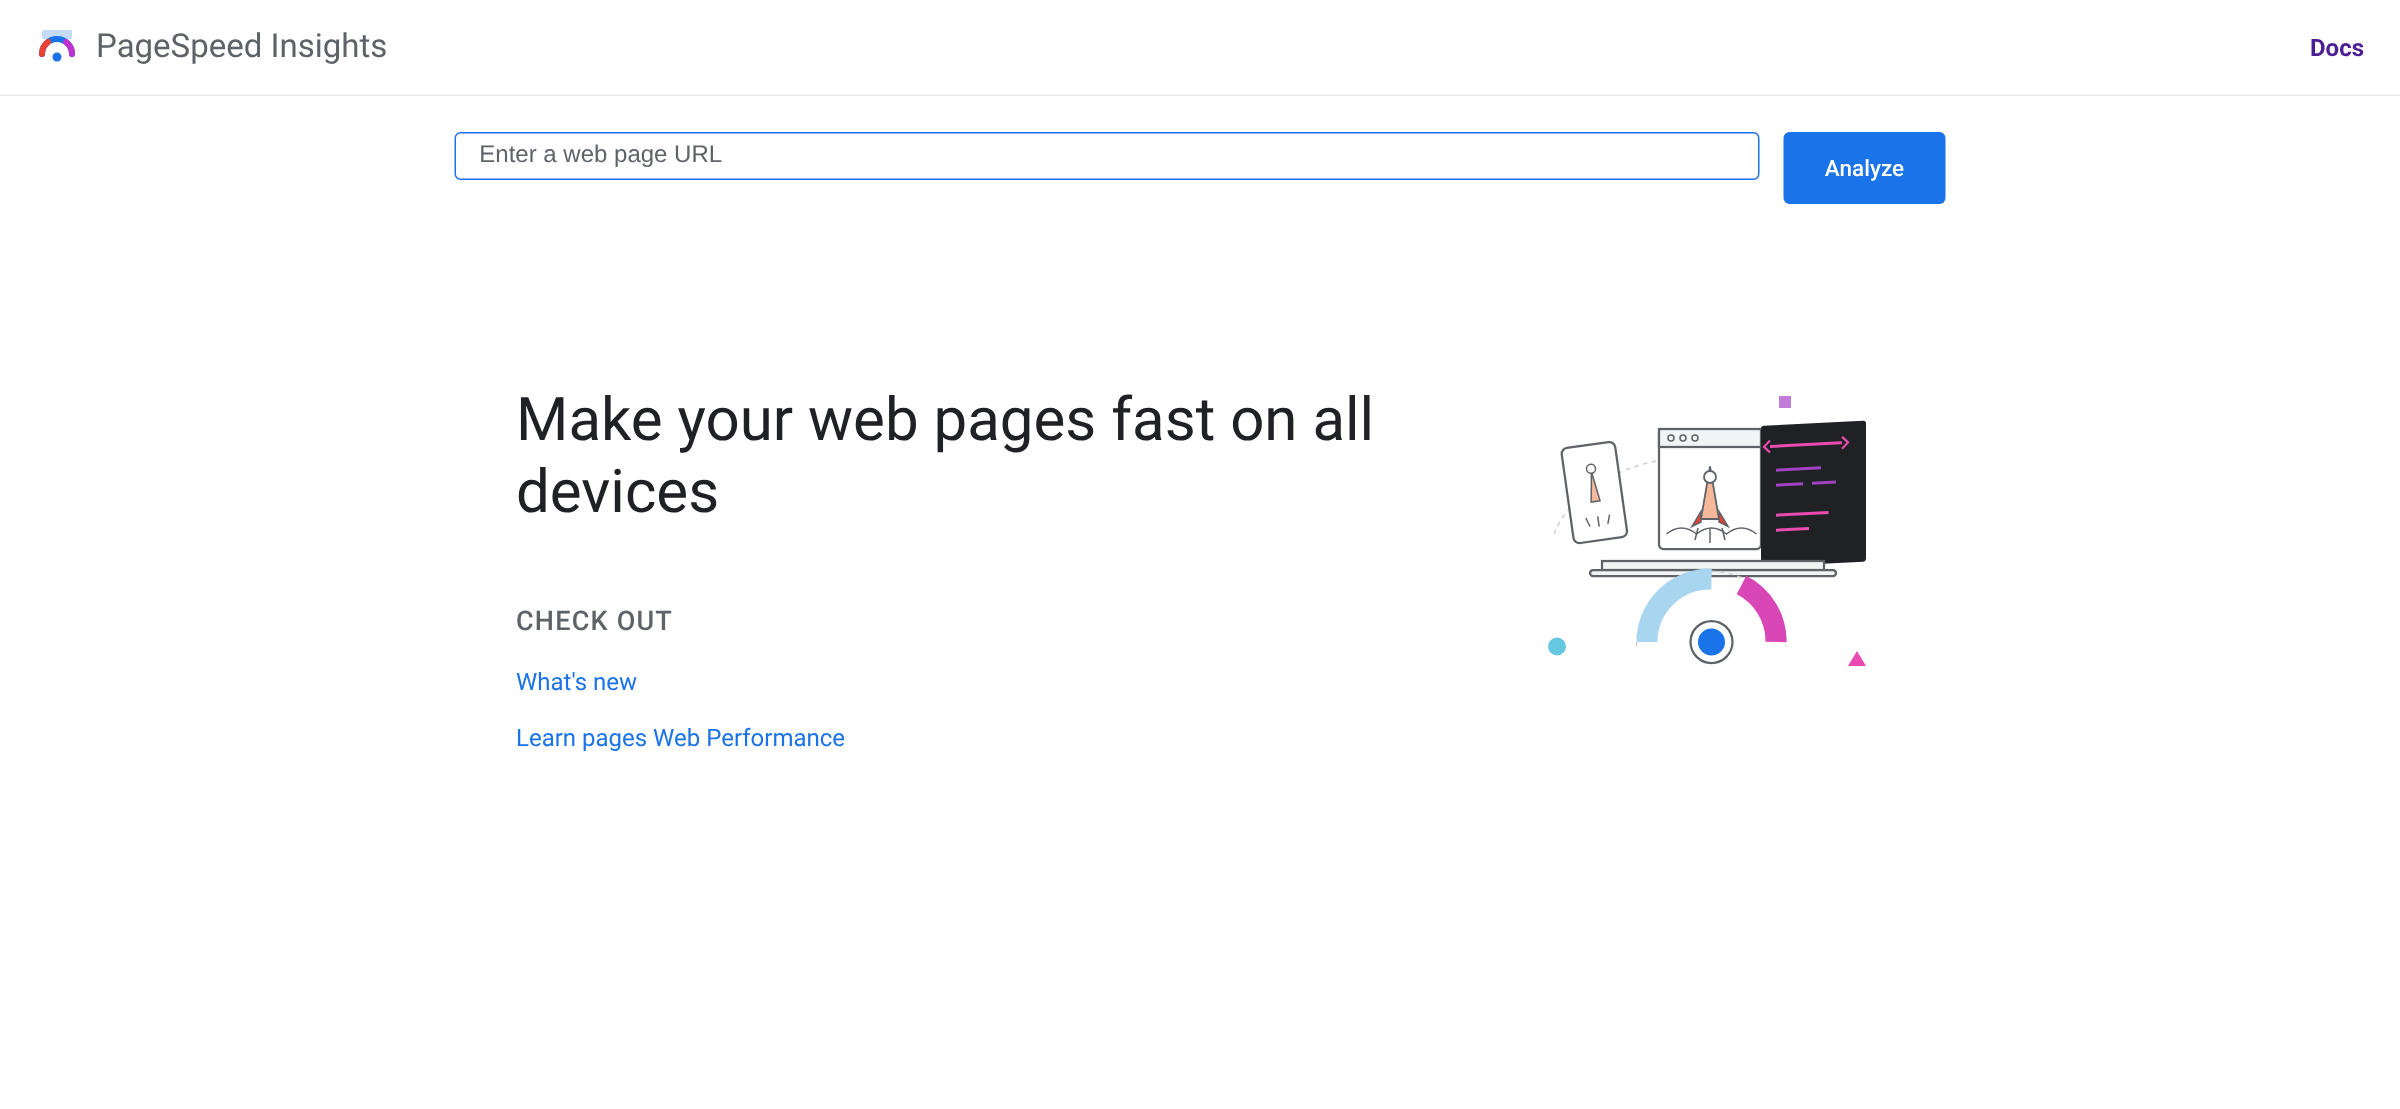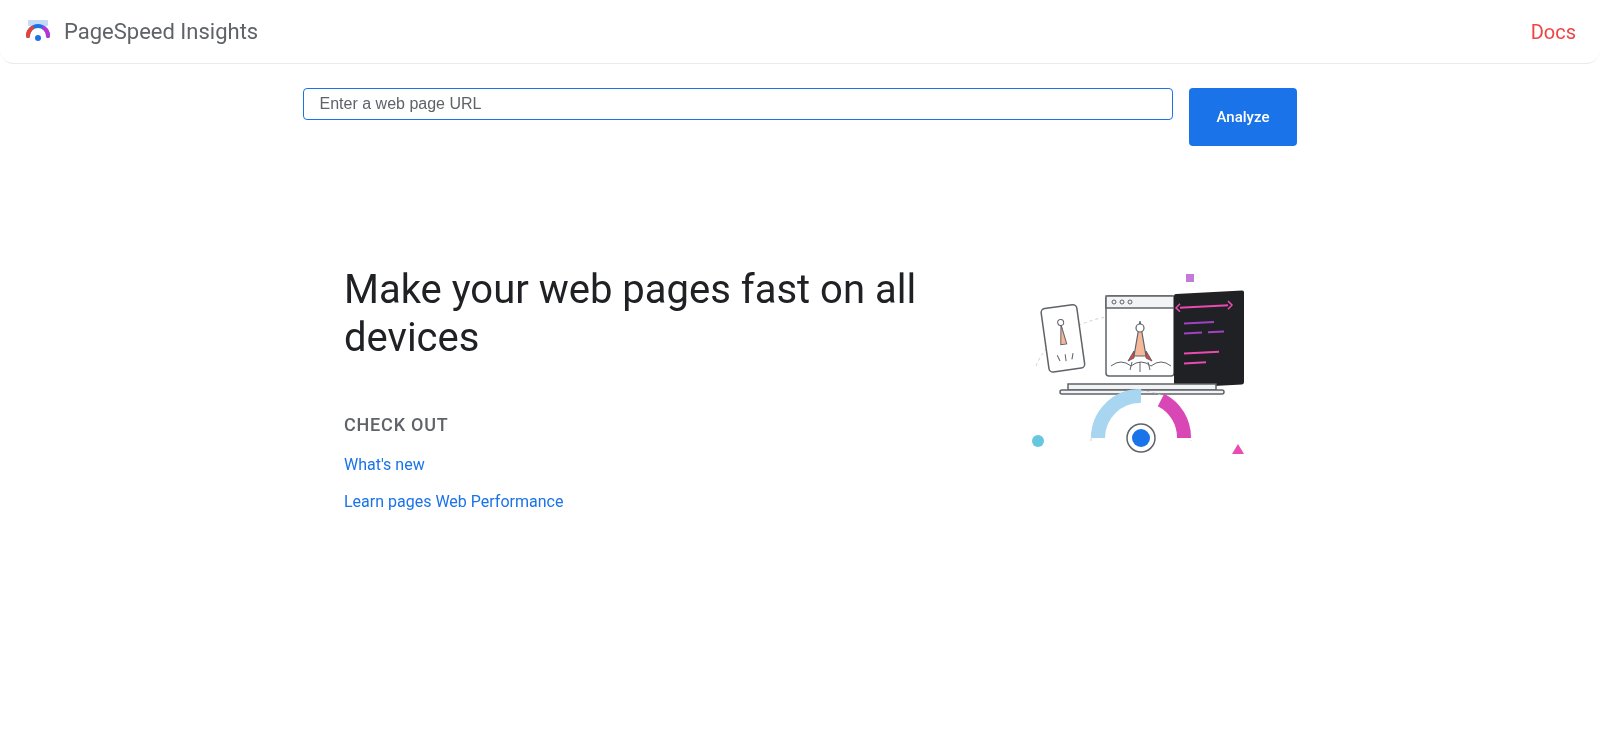--- a/index.html
+++ b/index.html
@@ -12,41 +12,40 @@
       background: #fff;
       color: #202124;
     }
     .header {
       display: flex;
       align-items: center;
       justify-content: space-between;
       padding: 12px 24px;
       border-bottom: 1px solid #e8eaed;
       height: 64px;
-      border-radius: 14px;
     }
     .header-left {
       display: flex;
       align-items: center;
       gap: 12px;
     }
     .logo-icon {
       width: 28px;
       height: 28px;
     }
     .app-title {
       font-size: 22px;
       font-weight: 400;
       color: #5f6368;
     }
     .docs-link {
-      color: #ef4444;
-      font-size: 20px;
+      color: #4c1d95;
+      font-size: 16px;
       text-decoration: none;
-      font-weight: 400;
+      font-weight: 700;
     }
     .search-container {
       display: flex;
       justify-content: center;
       gap: 16px;
       padding: 24px 0 0 0;
       max-width: 1000px;
       margin: 0 auto;
     }
     .url-input {
@@ -57,21 +56,21 @@
       font-size: 16px;
       border: 1px solid #1a73e8;
       border-radius: 4px;
       outline: none;
       color: #202124;
     }
     .url-input::placeholder {
       color: #5f6368;
     }
     .analyze-btn {
-      height: 58px;
+      height: 48px;
       padding: 0 28px;
       background: #1a73e8;
       color: #fff;
       border: none;
       border-radius: 4px;
       font-size: 15px;
       font-weight: 500;
       cursor: pointer;
       font-family: inherit;
     }

